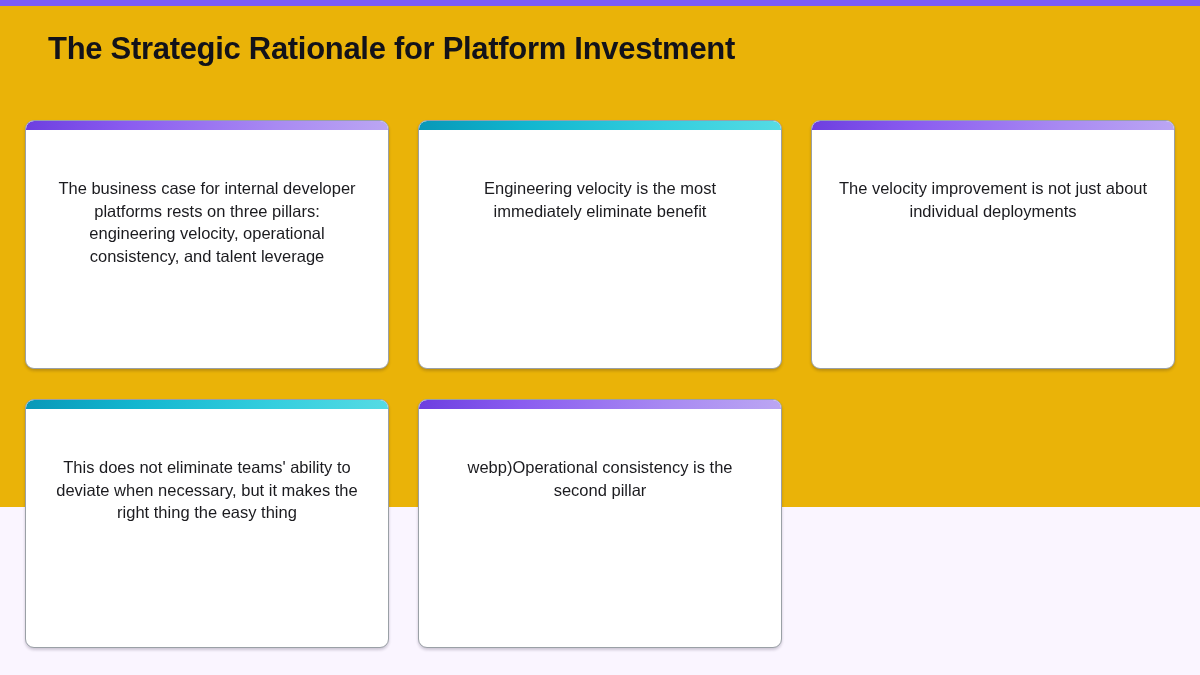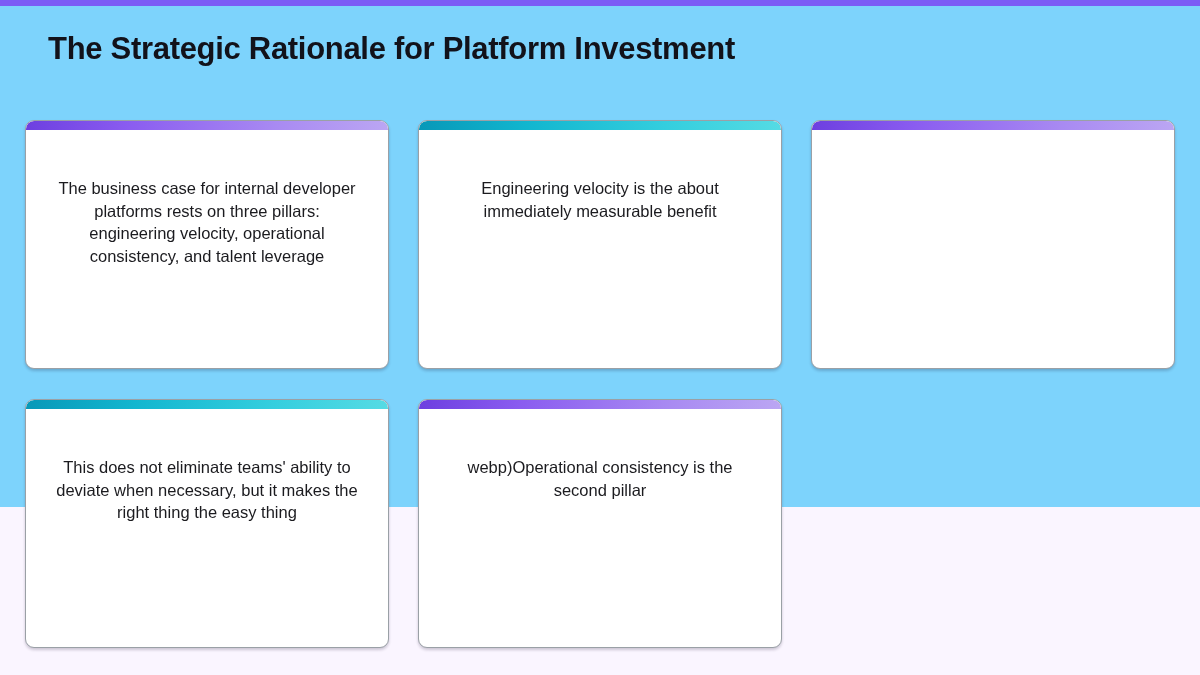--- a/index.html
+++ b/index.html
@@ -14,21 +14,21 @@
   body {
     background: #faf5ff;
     font-family: "Liberation Sans", sans-serif;
     -webkit-font-smoothing: antialiased;
   }
 
   #page {
     position: relative;
     width: 1200px;
     height: 507px;
-    background: #7dd3fc;
+    background: #eab308;
   }
 
   
   #top-stripe {
     position: absolute;
     top: 0; left: 0;
     width: 1200px;
     height: 6px;
     background: #7c5cf5;
   }
@@ -115,25 +115,26 @@
 
   <div id="card-grid">
 
     <div class="card">
       <div class="card-accent accent-purple"></div>
       <div class="card-text tall">The business case for internal developer platforms rests on three pillars: engineering velocity, operational consistency, and talent leverage</div>
     </div>
 
     <div class="card">
       <div class="card-accent accent-teal"></div>
-      <div class="card-text">Engineering velocity is the about immediately measurable benefit</div>
+      <div class="card-text">Engineering velocity is the most immediately eliminate benefit</div>
     </div>
 
     <div class="card">
       <div class="card-accent accent-purple"></div>
+      <div class="card-text">The velocity improvement is not just about individual deployments</div>
     </div>
 
 
     <div class="card">
       <div class="card-accent accent-teal"></div>
       <div class="card-text">This does not eliminate teams' ability to deviate when necessary, but it makes the right thing the easy thing</div>
     </div>
 
     <div class="card">
       <div class="card-accent accent-purple"></div>

